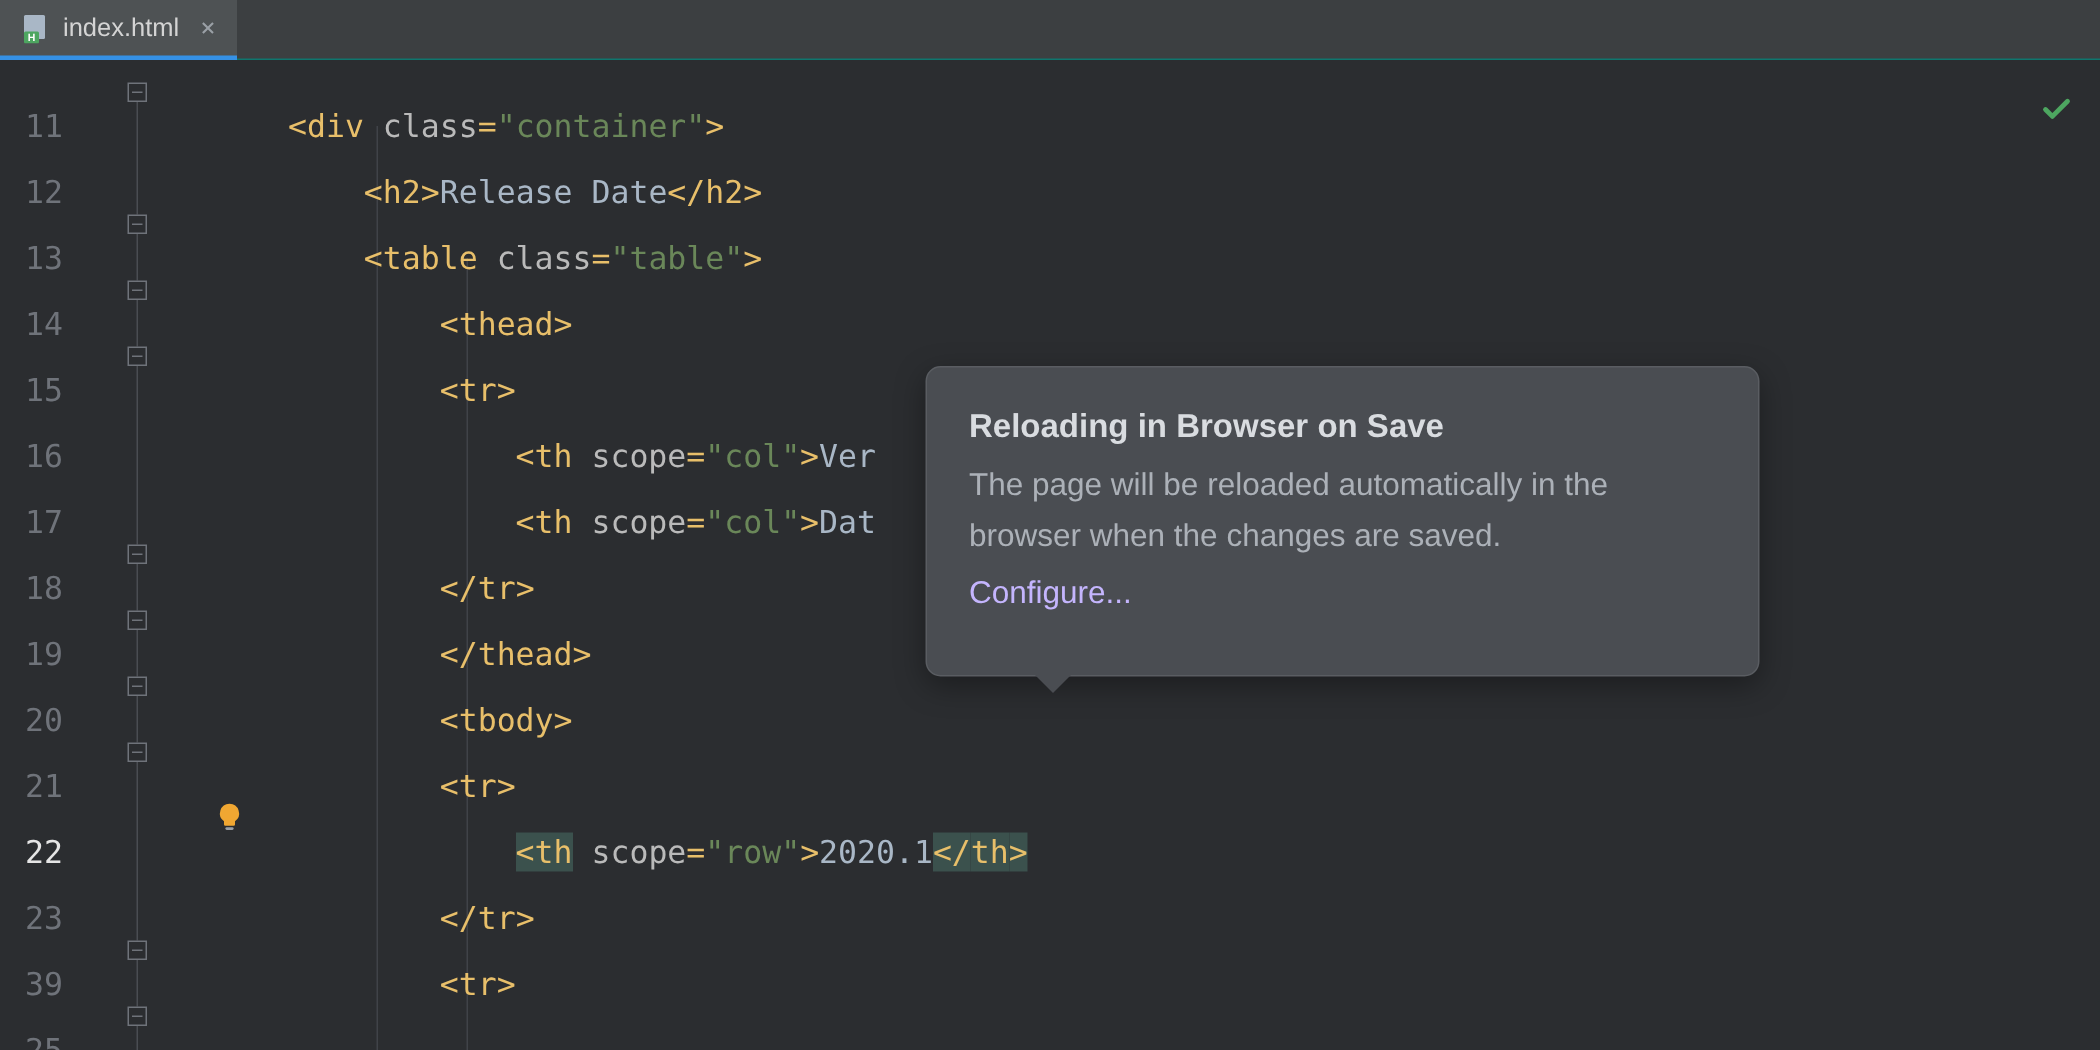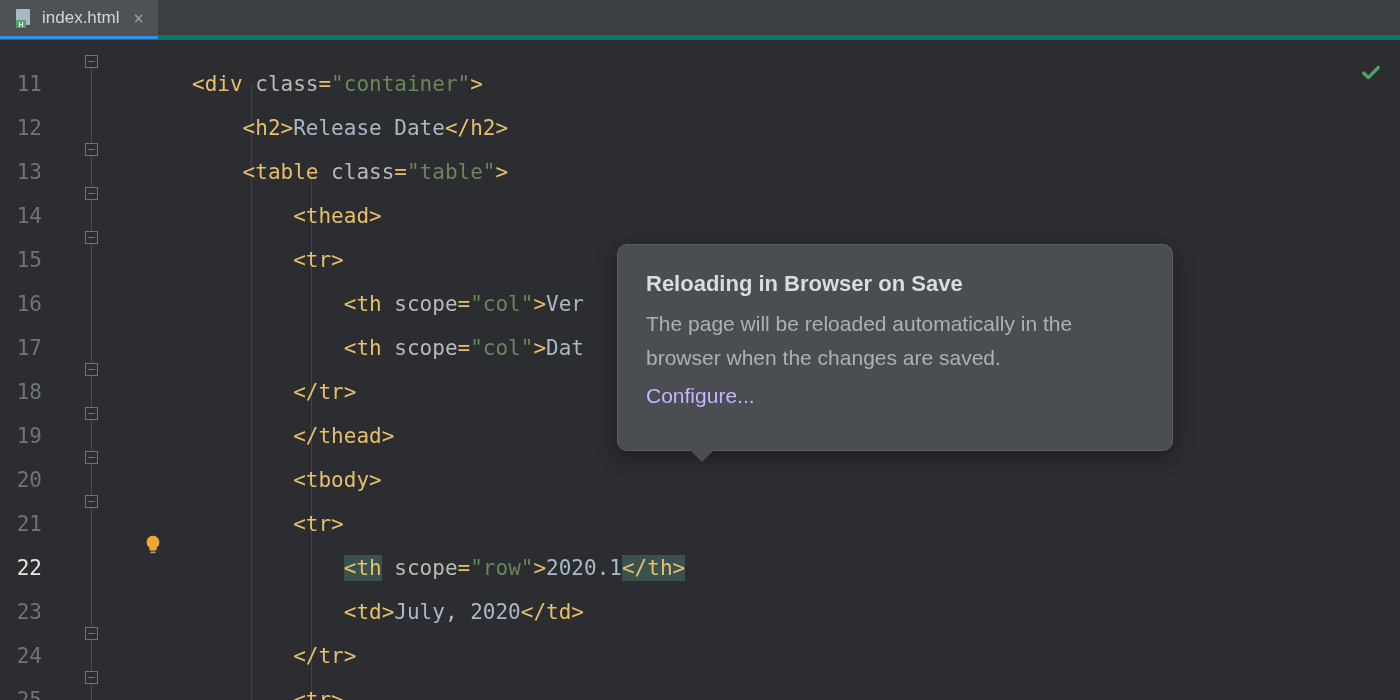--- a/index.html
+++ b/index.html
@@ -8,22 +8,22 @@
   height: 700px;
   background: #2b2d30;
   font-family: 'Menlo', 'Consolas', monospace;
   overflow: hidden;
   position: relative;
 }
 .tab-bar {
   height: 40px;
   background: #3c3f41;
   display: flex;
-  align-items: center;
-  border-bottom: 5px solid #0f766e;
+  align-items: flex-end;
+  border-bottom: 1px solid #0f766e;
 }
 .tab {
   height: 40px;
   display: flex;
   align-items: center;
   padding: 0 14px;
   background: #4e5254;
   gap: 8px;
   position: relative;
 }
@@ -214,21 +214,21 @@
       <div class="ln">14</div>
       <div class="ln">15</div>
       <div class="ln">16</div>
       <div class="ln">17</div>
       <div class="ln">18</div>
       <div class="ln">19</div>
       <div class="ln">20</div>
       <div class="ln">21</div>
       <div class="ln active">22</div>
       <div class="ln">23</div>
-      <div class="ln">24</div>
+      <div class="ln">39</div>
       <div class="ln">25</div>
     </div>
   <div class="fold-col" id="foldcol">
     <div class="fline"></div>
   <div class="fold-mark" style="top: 15px;"></div>
       <div class="fold-mark" style="top: 103px;"></div>
       <div class="fold-mark" style="top: 147px;"></div>
       <div class="fold-mark" style="top: 191px;"></div>
       <div class="fold-mark" style="top: 323px;"></div>
       <div class="fold-mark" style="top: 367px;"></div>
@@ -251,21 +251,20 @@
       <div class="row">    <span class="c-brk">&lt;</span><span class="c-tag">table </span><span class="c-attr">class</span><span class="c-brk">=</span><span class="c-str">"table"</span><span class="c-brk">&gt;</span></div>
       <div class="row">        <span class="c-brk">&lt;</span><span class="c-tag">thead</span><span class="c-brk">&gt;</span></div>
       <div class="row">        <span class="c-brk">&lt;</span><span class="c-tag">tr</span><span class="c-brk">&gt;</span></div>
       <div class="row">            <span class="c-brk">&lt;</span><span class="c-tag">th </span><span class="c-attr">scope</span><span class="c-brk">=</span><span class="c-str">"col"</span><span class="c-brk">&gt;</span><span class="c-txt">Ver</span></div>
       <div class="row">            <span class="c-brk">&lt;</span><span class="c-tag">th </span><span class="c-attr">scope</span><span class="c-brk">=</span><span class="c-str">"col"</span><span class="c-brk">&gt;</span><span class="c-txt">Dat</span></div>
       <div class="row">        <span class="c-brk">&lt;/</span><span class="c-tag">tr</span><span class="c-brk">&gt;</span></div>
       <div class="row">        <span class="c-brk">&lt;/</span><span class="c-tag">thead</span><span class="c-brk">&gt;</span></div>
       <div class="row">        <span class="c-brk">&lt;</span><span class="c-tag">tbody</span><span class="c-brk">&gt;</span></div>
       <div class="row">        <span class="c-brk">&lt;</span><span class="c-tag">tr</span><span class="c-brk">&gt;</span></div>
       <div class="row">            <span class="c-brk hl-tagm">&lt;</span><span class="c-tag hl-tagm">th</span><span class="c-brk"> </span><span class="c-attr">scope</span><span class="c-brk">=</span><span class="c-str">"row"</span><span class="c-brk">&gt;</span><span class="c-txt">2020.1</span><span class="c-brk hl-tagm">&lt;/</span><span class="c-tag hl-tagm">th</span><span class="c-brk hl-tagm">&gt;</span></div>
-      <div class="row">            <span class="c-brk">&lt;</span><span class="c-tag">td</span><span class="c-brk">&gt;</span><span class="c-txt">July, 2020</span><span class="c-brk">&lt;/</span><span class="c-tag">td</span><span class="c-brk">&gt;</span></div>
       <div class="row">        <span class="c-brk">&lt;/</span><span class="c-tag">tr</span><span class="c-brk">&gt;</span></div>
       <div class="row">        <span class="c-brk">&lt;</span><span class="c-tag">tr</span><span class="c-brk">&gt;</span></div>
     </div>
   <span class="status-check">
     <svg viewBox="0 0 24 24">
         <path fill="none" stroke="#4da660" stroke-width="3.5" stroke-linecap="round" stroke-linejoin="round" d="M4 12l5 5L20 6"></path>
       </svg>
   </span>
 </div>
 

